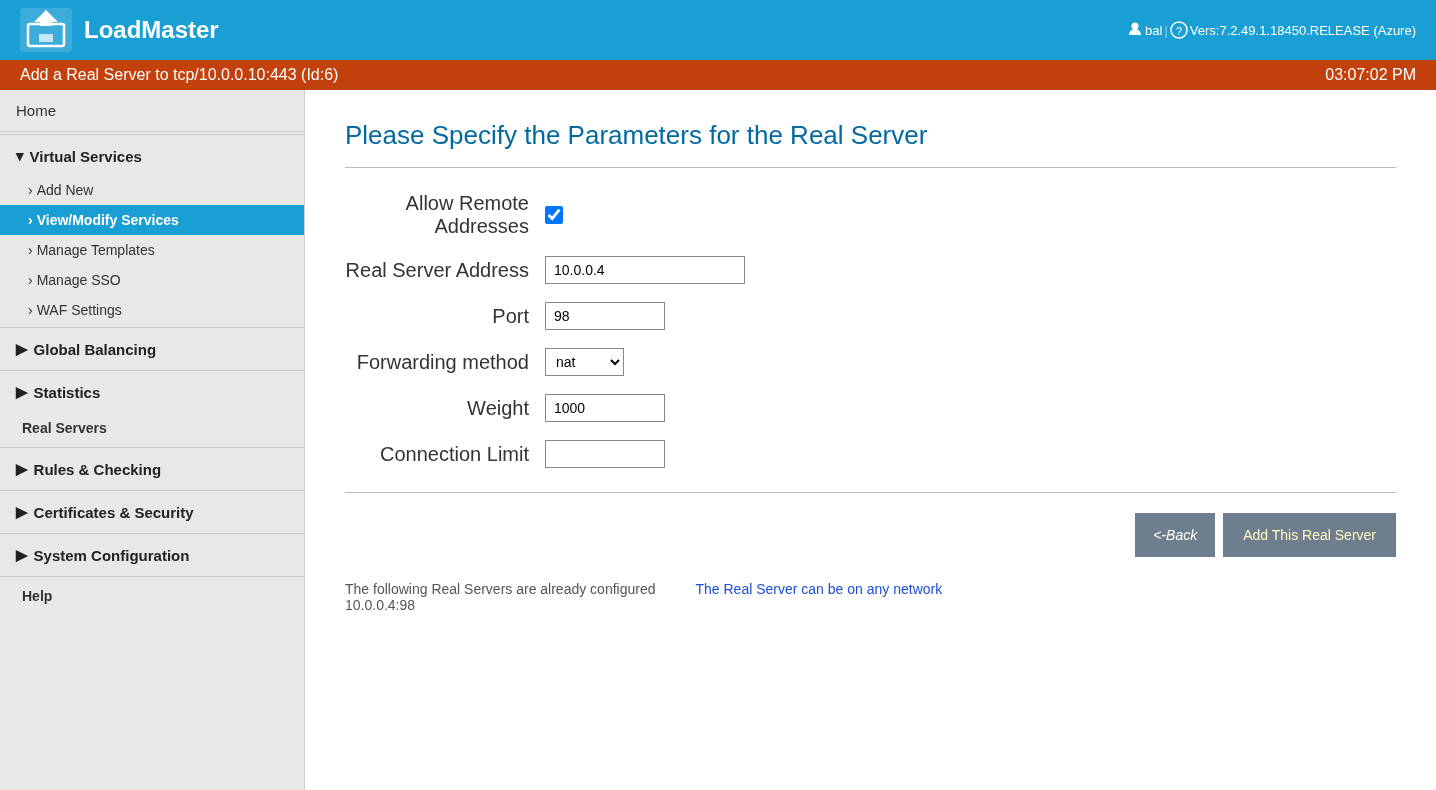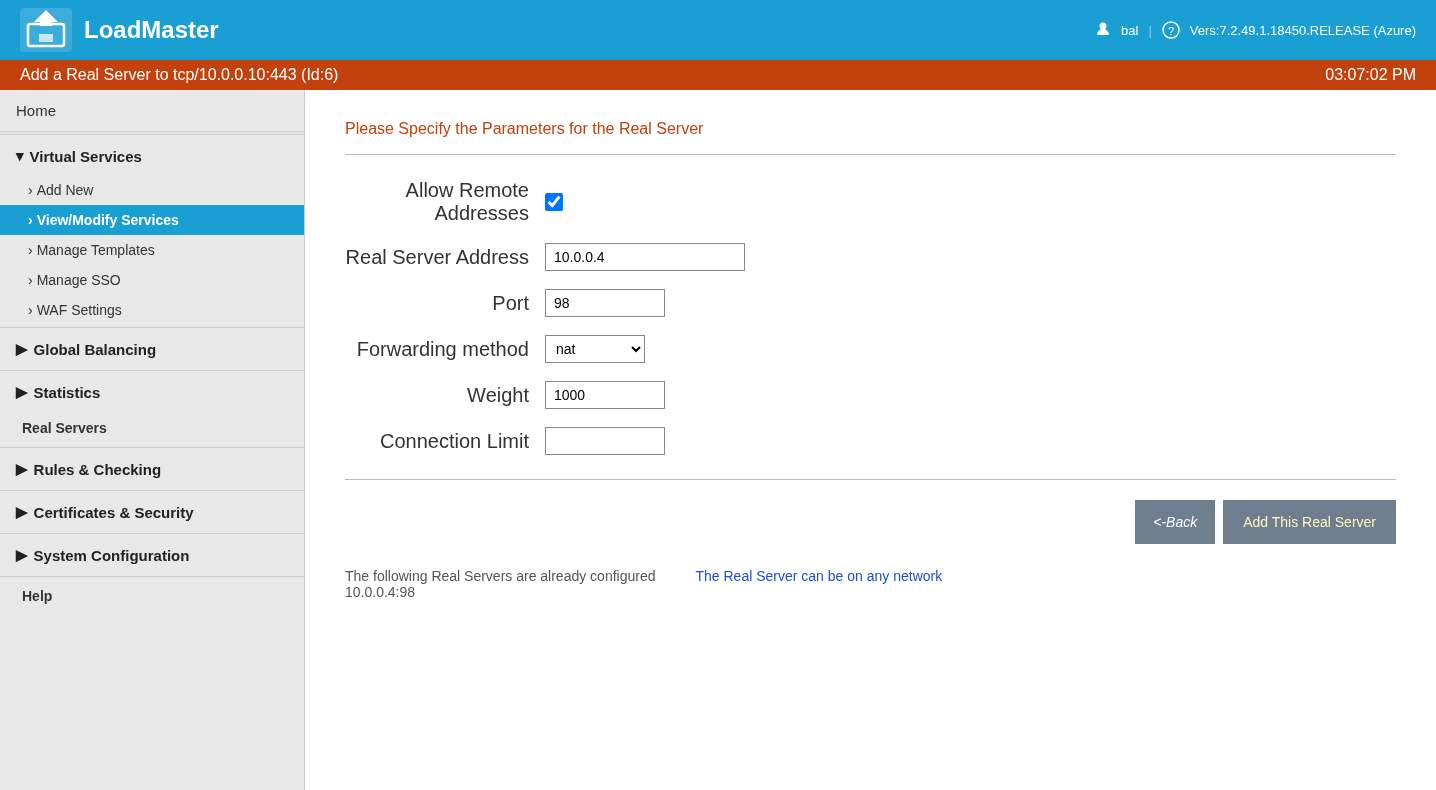--- a/index.html
+++ b/index.html
@@ -4,44 +4,44 @@
   <style>
     * { box-sizing: border-box; margin: 0; padding: 0; }
     body { font-family: Arial, sans-serif; font-size: 14px; background: #f0f0f0; display: flex; flex-direction: column; height: 790px; width: 1436px; overflow: hidden; }
 
     
     .header { background: #1a9fd4; color: white; padding: 0; display: flex; flex-direction: column; flex-shrink: 0; }
     .header-top { display: flex; align-items: center; justify-content: space-between; padding: 8px 20px; min-height: 50px; }
     .header-brand { display: flex; align-items: center; gap: 12px; }
     .header-logo { width: 52px; height: 44px; }
     .header-title { font-size: 24px; font-weight: bold; color: white; }
-    .header-right { display: flex; align-items: center; gap: 10px; font-size: 13px; }
+    .header-right { display: flex; align-items: center; gap: 2px; font-size: 13px; }
     .header-subtitle { background: #c2410c; padding: 6px 20px; font-size: 16px; color: white; display: flex; justify-content: space-between; align-items: center; }
 
     
     .layout { display: flex; flex: 1; overflow: hidden; }
 
     
     .sidebar { width: 305px; background: #e8e8e8; border-right: 1px solid #ccc; overflow-y: auto; flex-shrink: 0; }
     .sidebar-item { padding: 10px 16px; cursor: pointer; color: #333; font-size: 14px; }
     .sidebar-item.home { font-size: 15px; padding: 12px 16px; border-bottom: 1px solid #ccc; }
     .sidebar-section { padding: 10px 16px; cursor: pointer; font-weight: bold; font-size: 15px; color: #222; display: flex; align-items: center; gap: 6px; }
     .sidebar-sub { padding: 7px 16px 7px 28px; cursor: pointer; color: #333; font-size: 14px; display: flex; align-items: center; gap: 4px; }
     .sidebar-sub.active { background: #1a9fd4; color: white; font-weight: bold; }
     .sidebar-divider { border: none; border-top: 1px solid #ccc; margin: 2px 0; }
     .sidebar-plain { padding: 9px 16px 9px 22px; cursor: pointer; color: #333; font-size: 14px; font-weight: bold; }
 
     
     .main { flex: 1; background: white; overflow-y: auto; padding: 30px 40px; }
-    .form-title { font-size: 16px; color: #c2410c; margin-bottom: 16px; font-weight: normal; }
+    .form-title { font-size: 26px; color: #0369a1; margin-bottom: 16px; font-weight: normal; }
     .form-divider { border: none; border-top: 1px solid #bbb; margin-bottom: 24px; }
     .form-row { display: flex; align-items: center; margin-bottom: 18px; }
     .form-label { width: 200px; text-align: right; padding-right: 16px; color: #333; font-size: 20px; }
     .form-input { border: 1px solid #888; padding: 5px 8px; font-size: 14px; width: 200px; }
-    .form-select { border: 1px solid #888; padding: 4px 6px; font-size: 14px; width: 100px; background: white; }
+    .form-select { border: 1px solid #888; padding: 4px 6px; font-size: 14px; width: 79px; background: white; }
     .checkbox-styled { width: 18px; height: 18px; cursor: pointer; }
     .bottom-divider { border: none; border-top: 1px solid #bbb; margin: 24px 0 20px 0; }
     .button-row { display: flex; justify-content: flex-end; gap: 8px; margin-bottom: 24px; }
     .btn-back { background: #6e7e8e; color: white; border: none; padding: 14px 18px; font-size: 14px; cursor: pointer; font-style: italic; }
     .btn-add { background: #6e7e8e; color: #fef9c3; border: none; padding: 10px 20px; font-size: 14px; cursor: pointer; }
     .info-row { display: flex; gap: 40px; }
     .info-text { color: #555; font-size: 14px; }
     .info-text-blue { color: #1d4ed8; font-size: 14px; }
   </style>
 </head>

